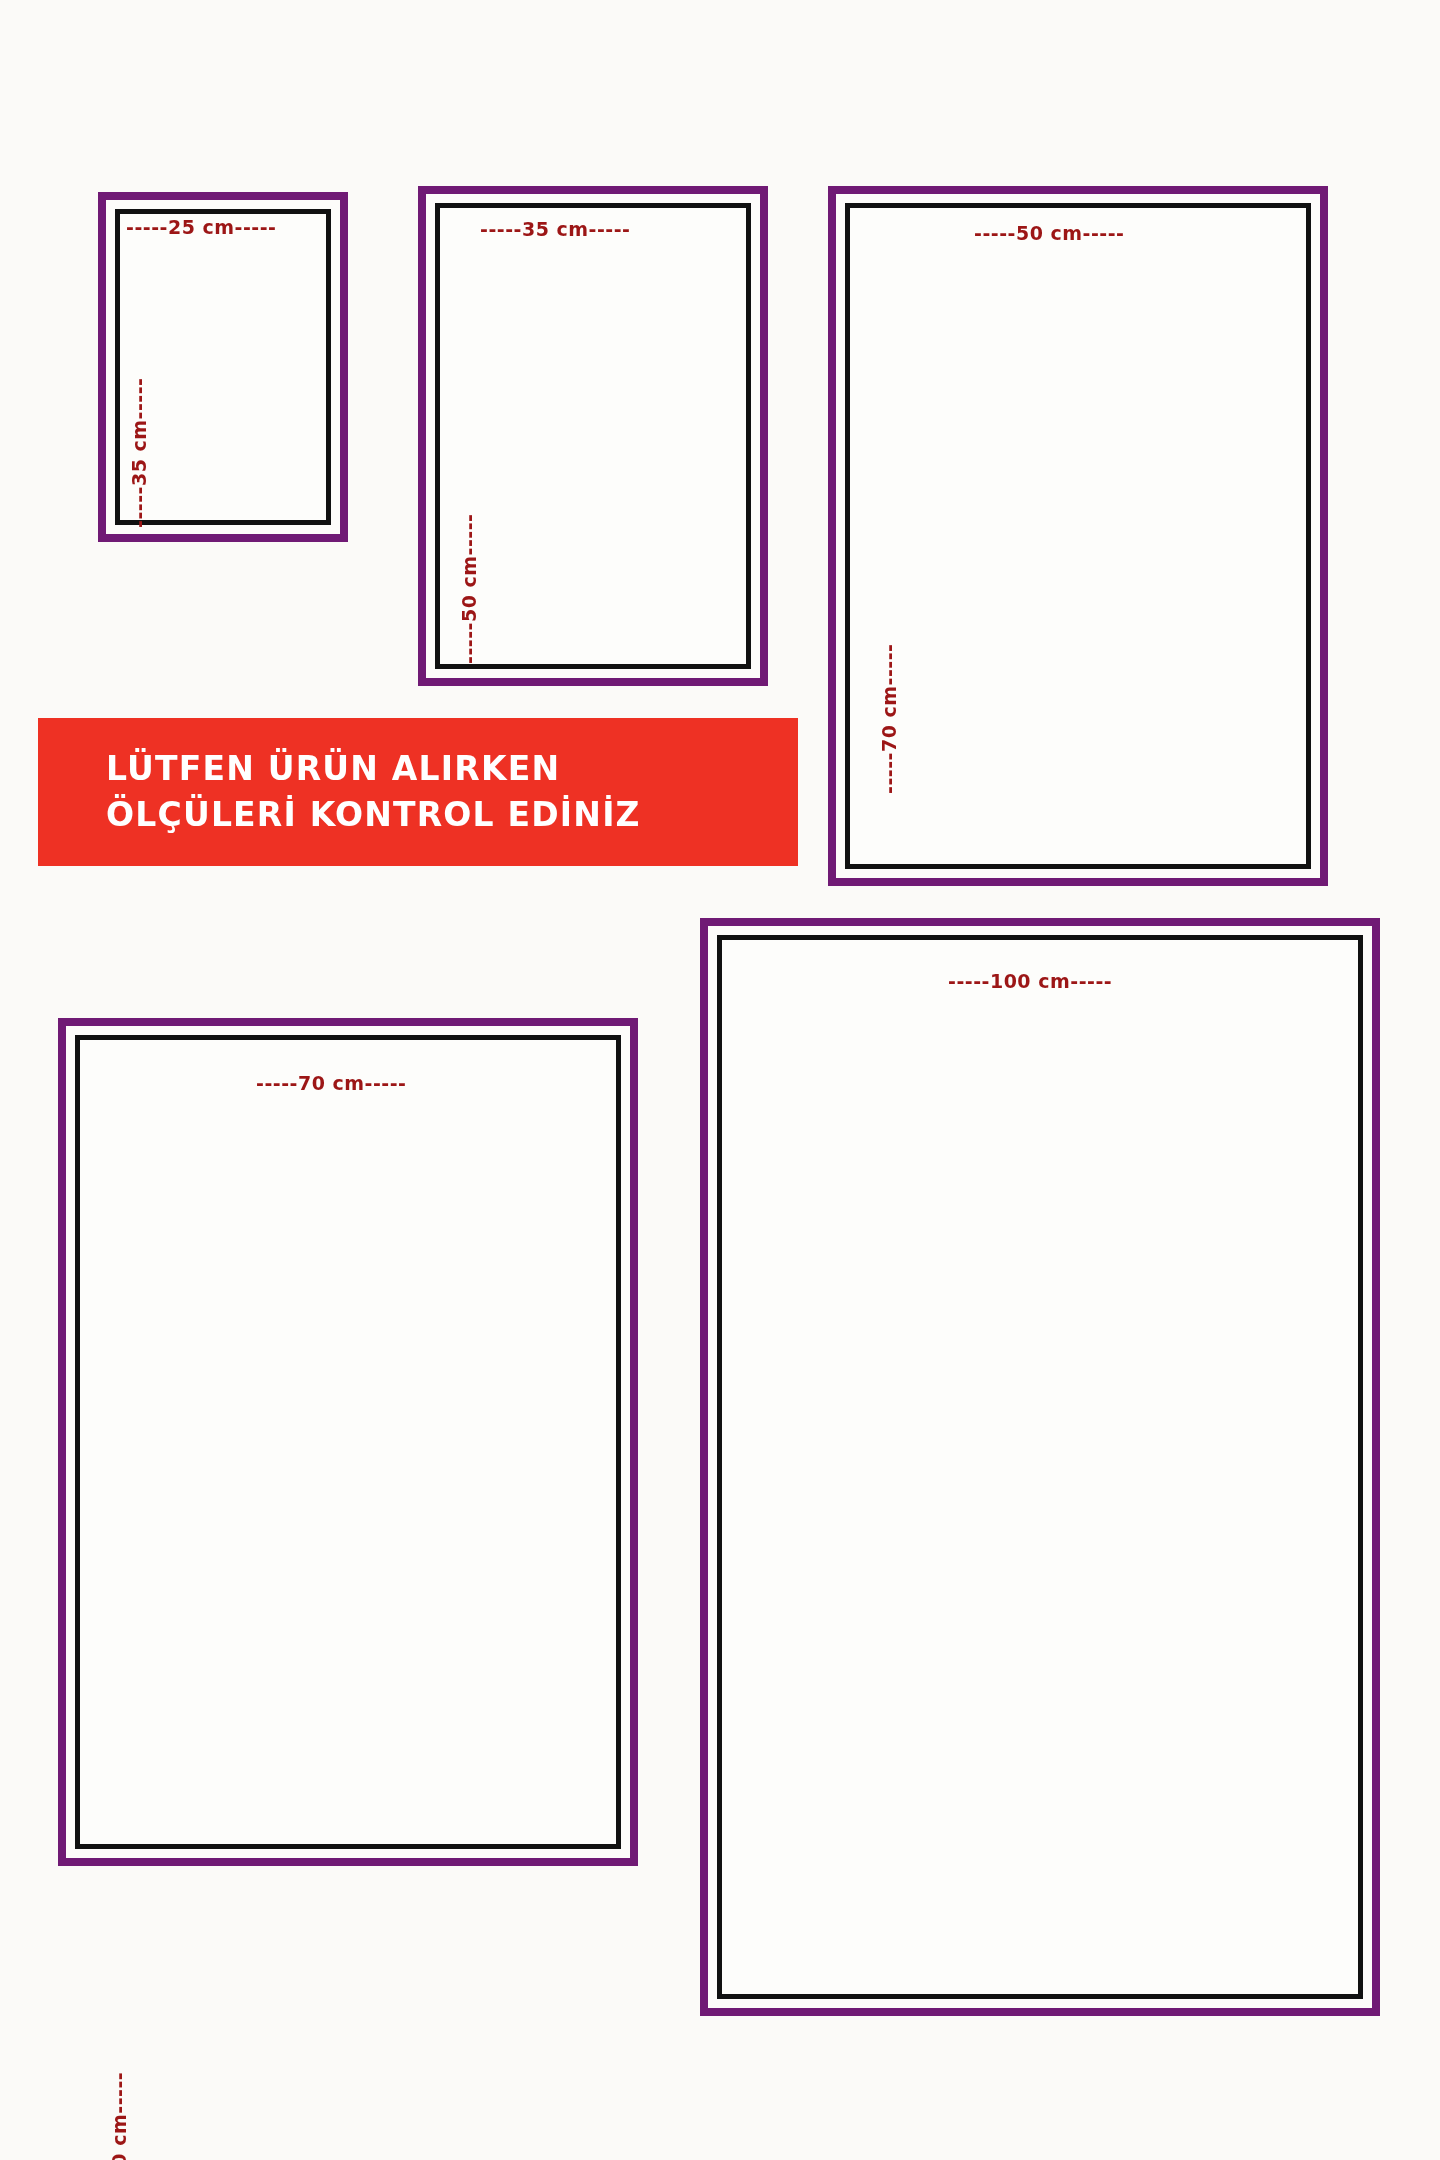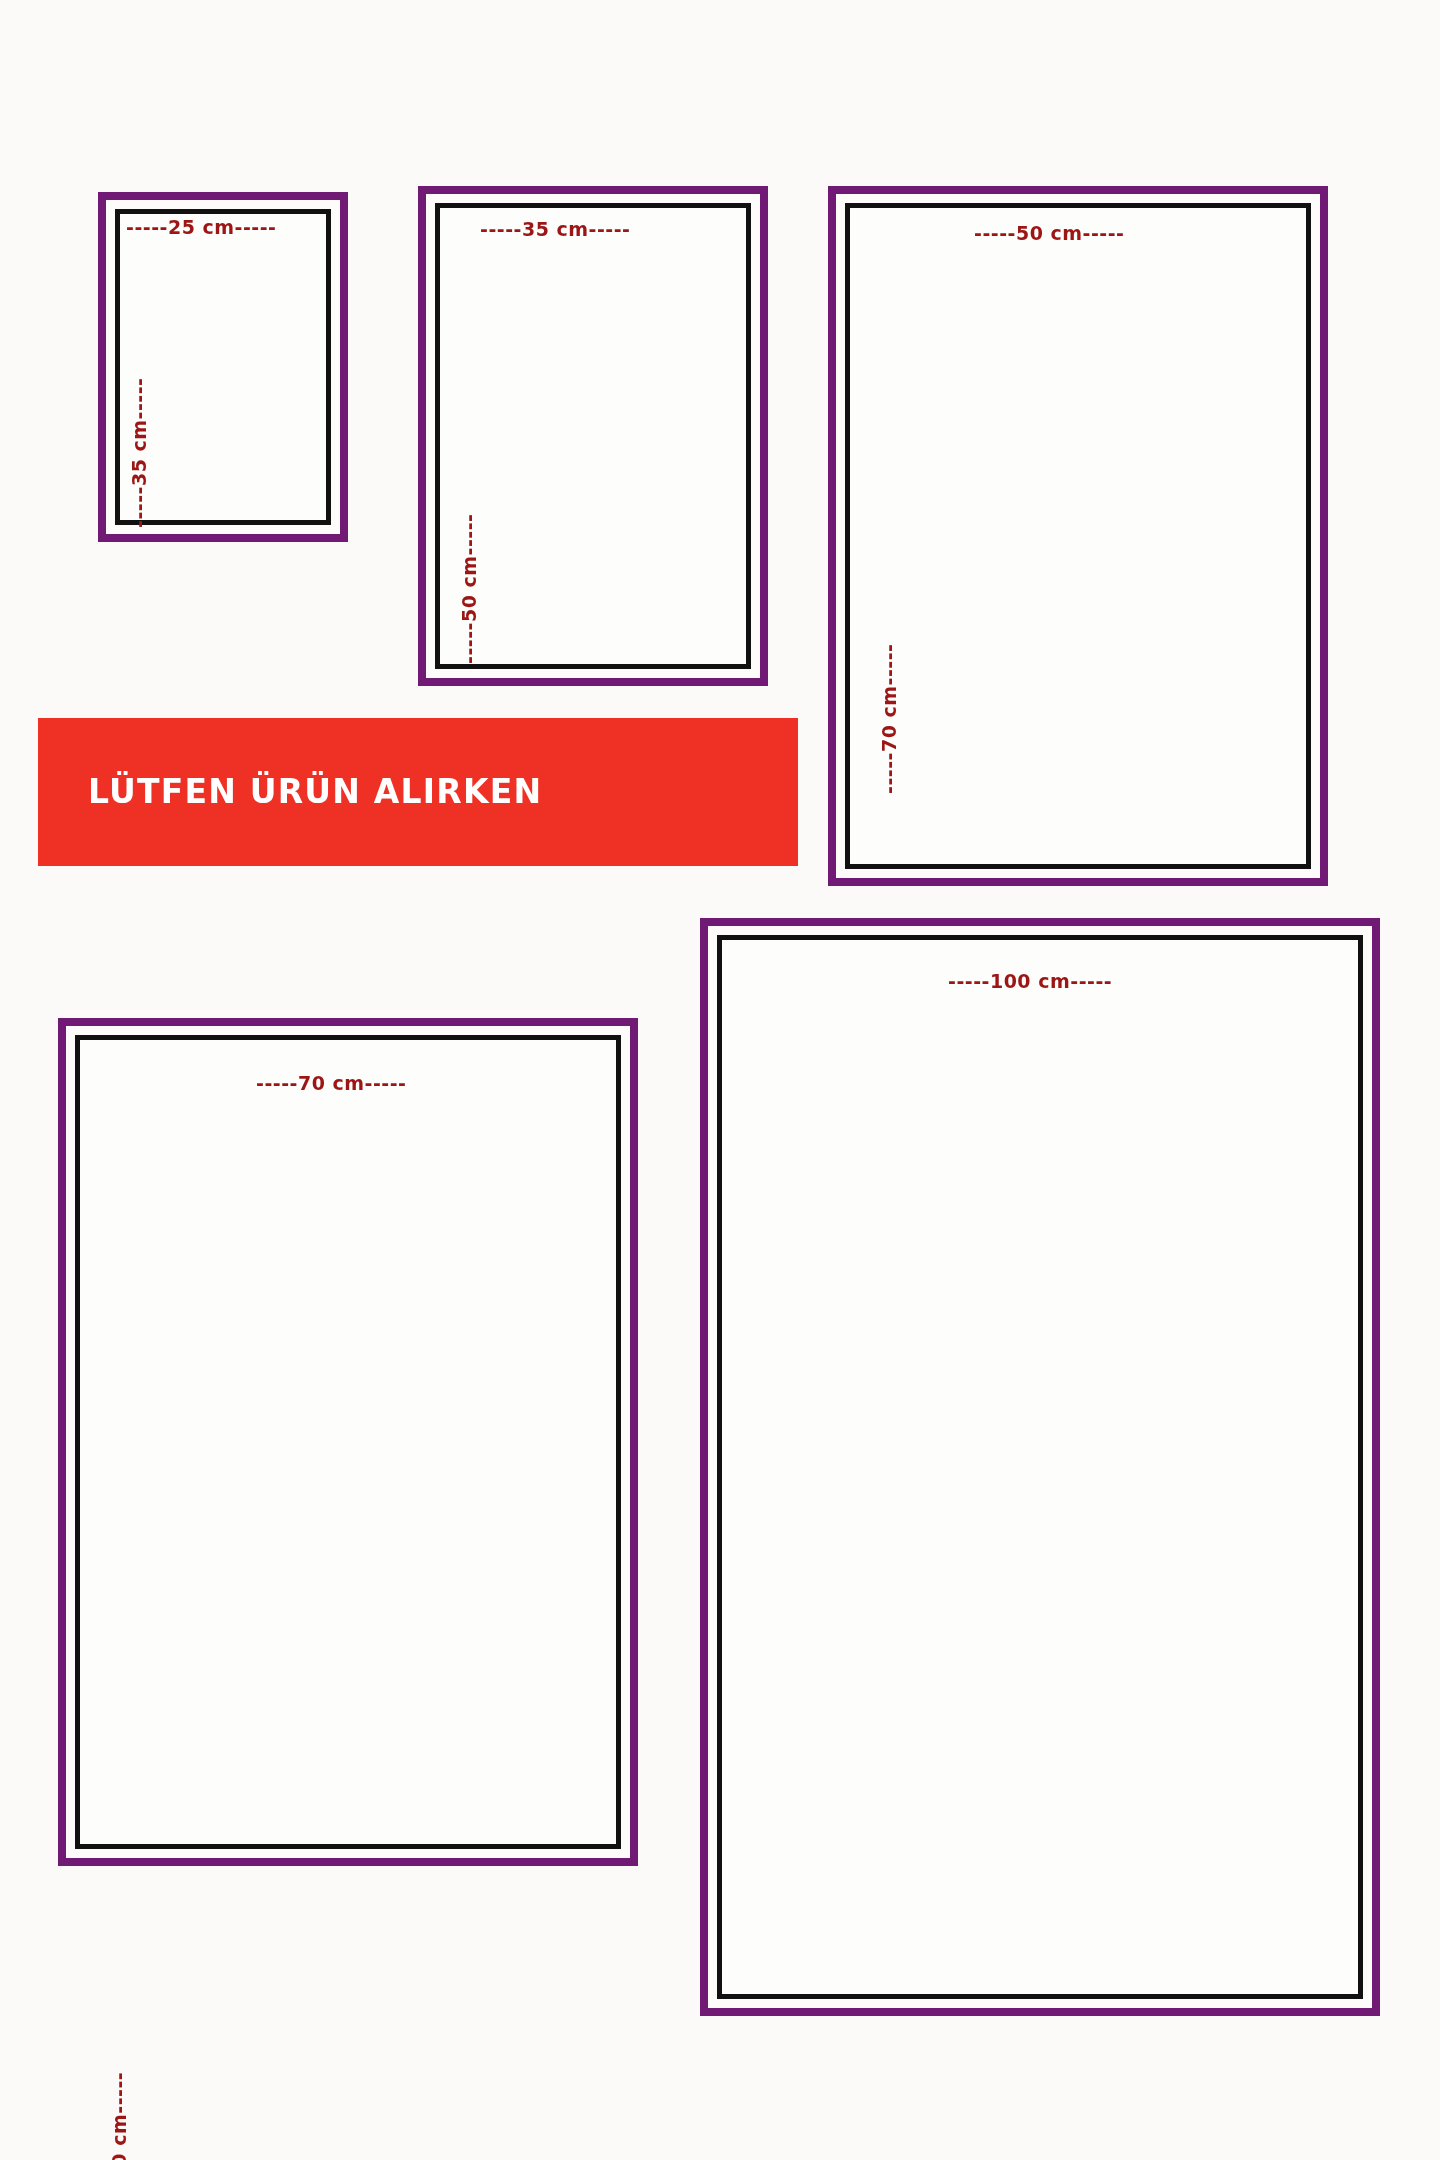--- a/index.html
+++ b/index.html
@@ -52,21 +52,21 @@
     transform: rotate(-90deg);
   }
 
   
   .banner {
     position: absolute;
     background: #ee3124;
     display: flex;
     flex-direction: column;
     justify-content: center;
-    padding-left: 50px;
+    padding-left: 68px;
     box-sizing: border-box;
   }
   .banner .line {
     color: #ffffff;
     font-family: "DejaVu Sans", sans-serif;
     font-weight: 700;
     font-size: 33px;
     letter-spacing: 1.2px;
     line-height: 1.38;
   }
@@ -101,15 +101,16 @@
   </div>
 
   <div class="frame" style="left:700px; top:918px; width:680px; height:1098px;">
     <div class="inner"></div>
     <div class="dim" style="left:240px; top:44px;">-----100 cm-----</div>
 
   </div>
 
   <div class="banner" style="left:38px; top:718px; width:760px; height:148px;">
     <div class="line">LÜTFEN ÜRÜN ALIRKEN</div>
+    <div class="line">ÖLÇÜLERİ KONTROL EDİNİZ</div>
   </div>
 
 </div>
 
 </body></html>

